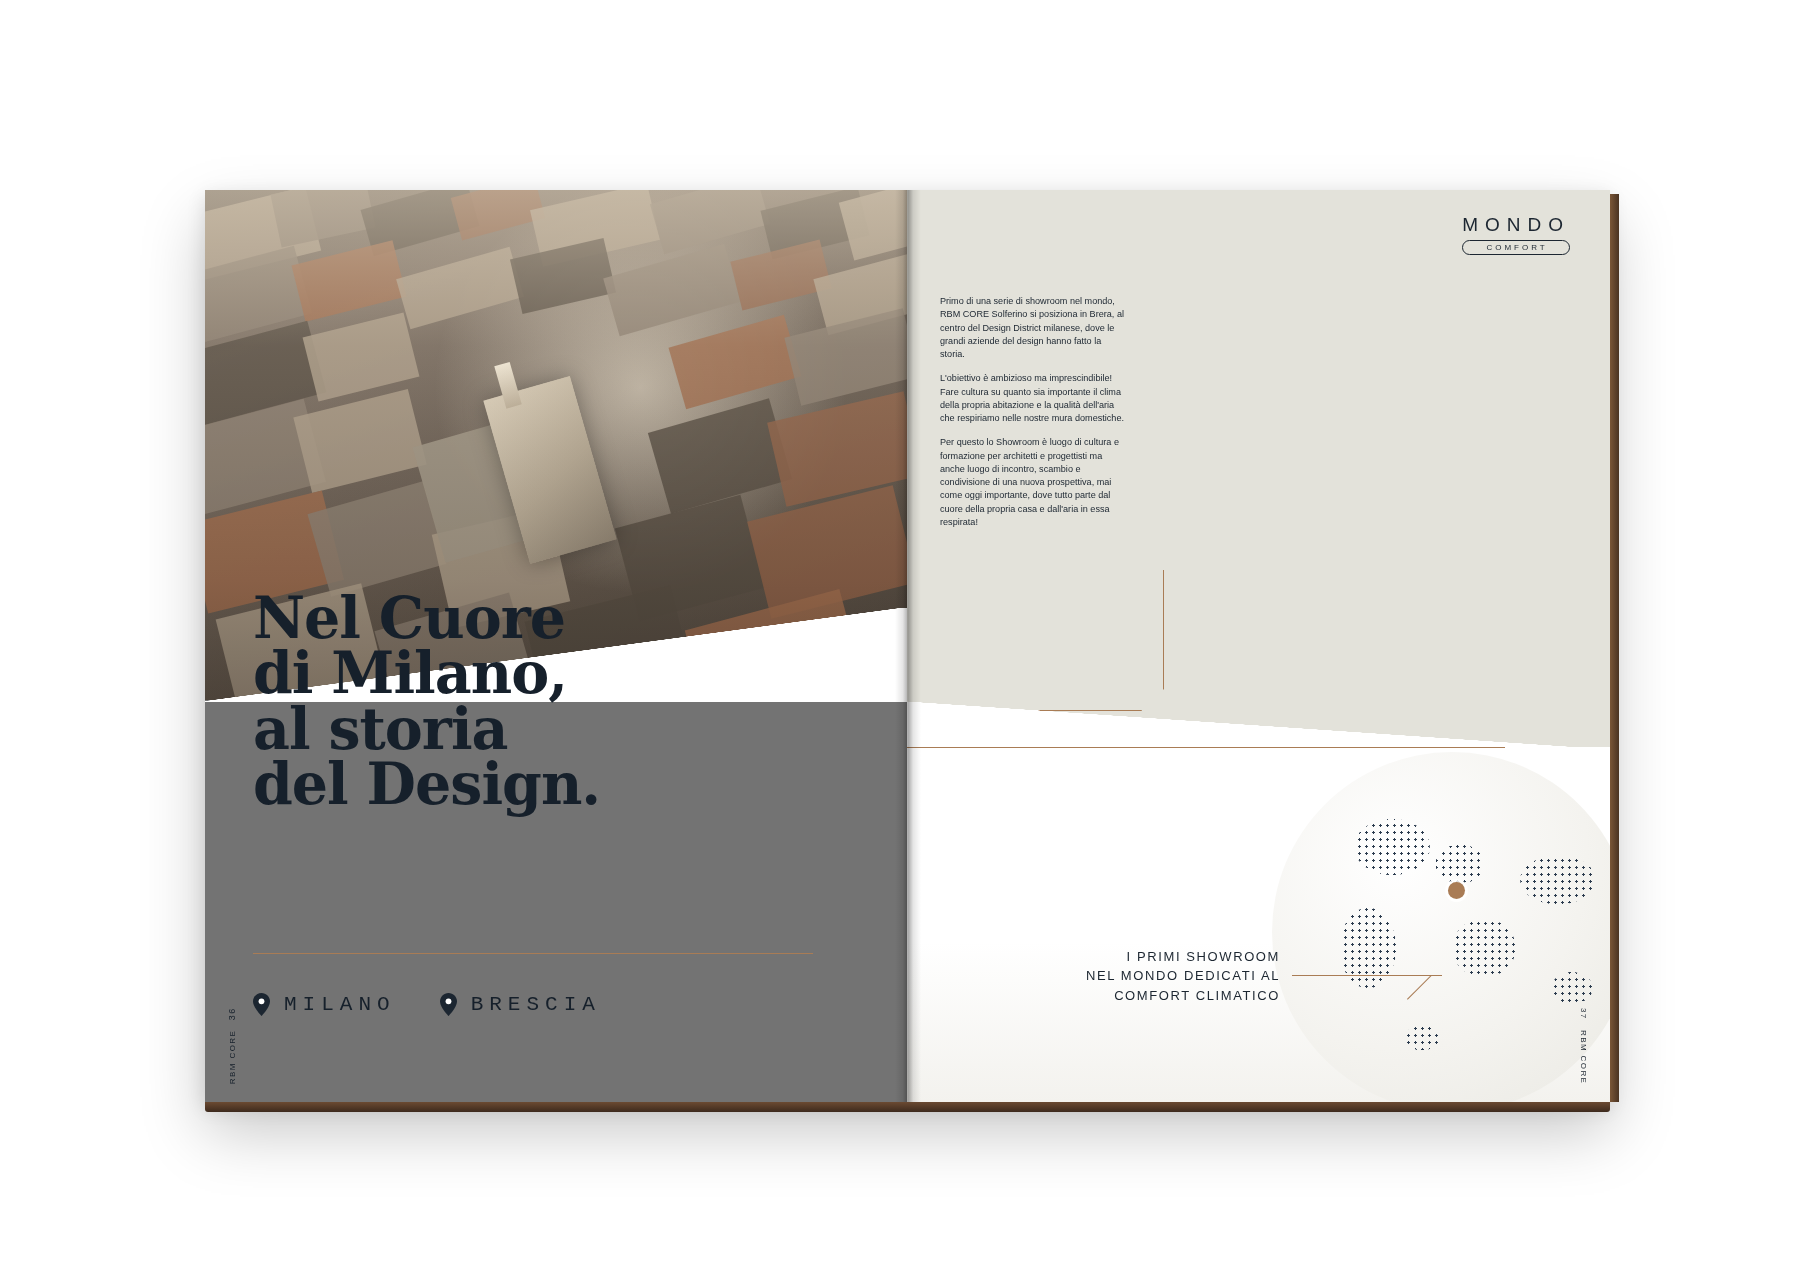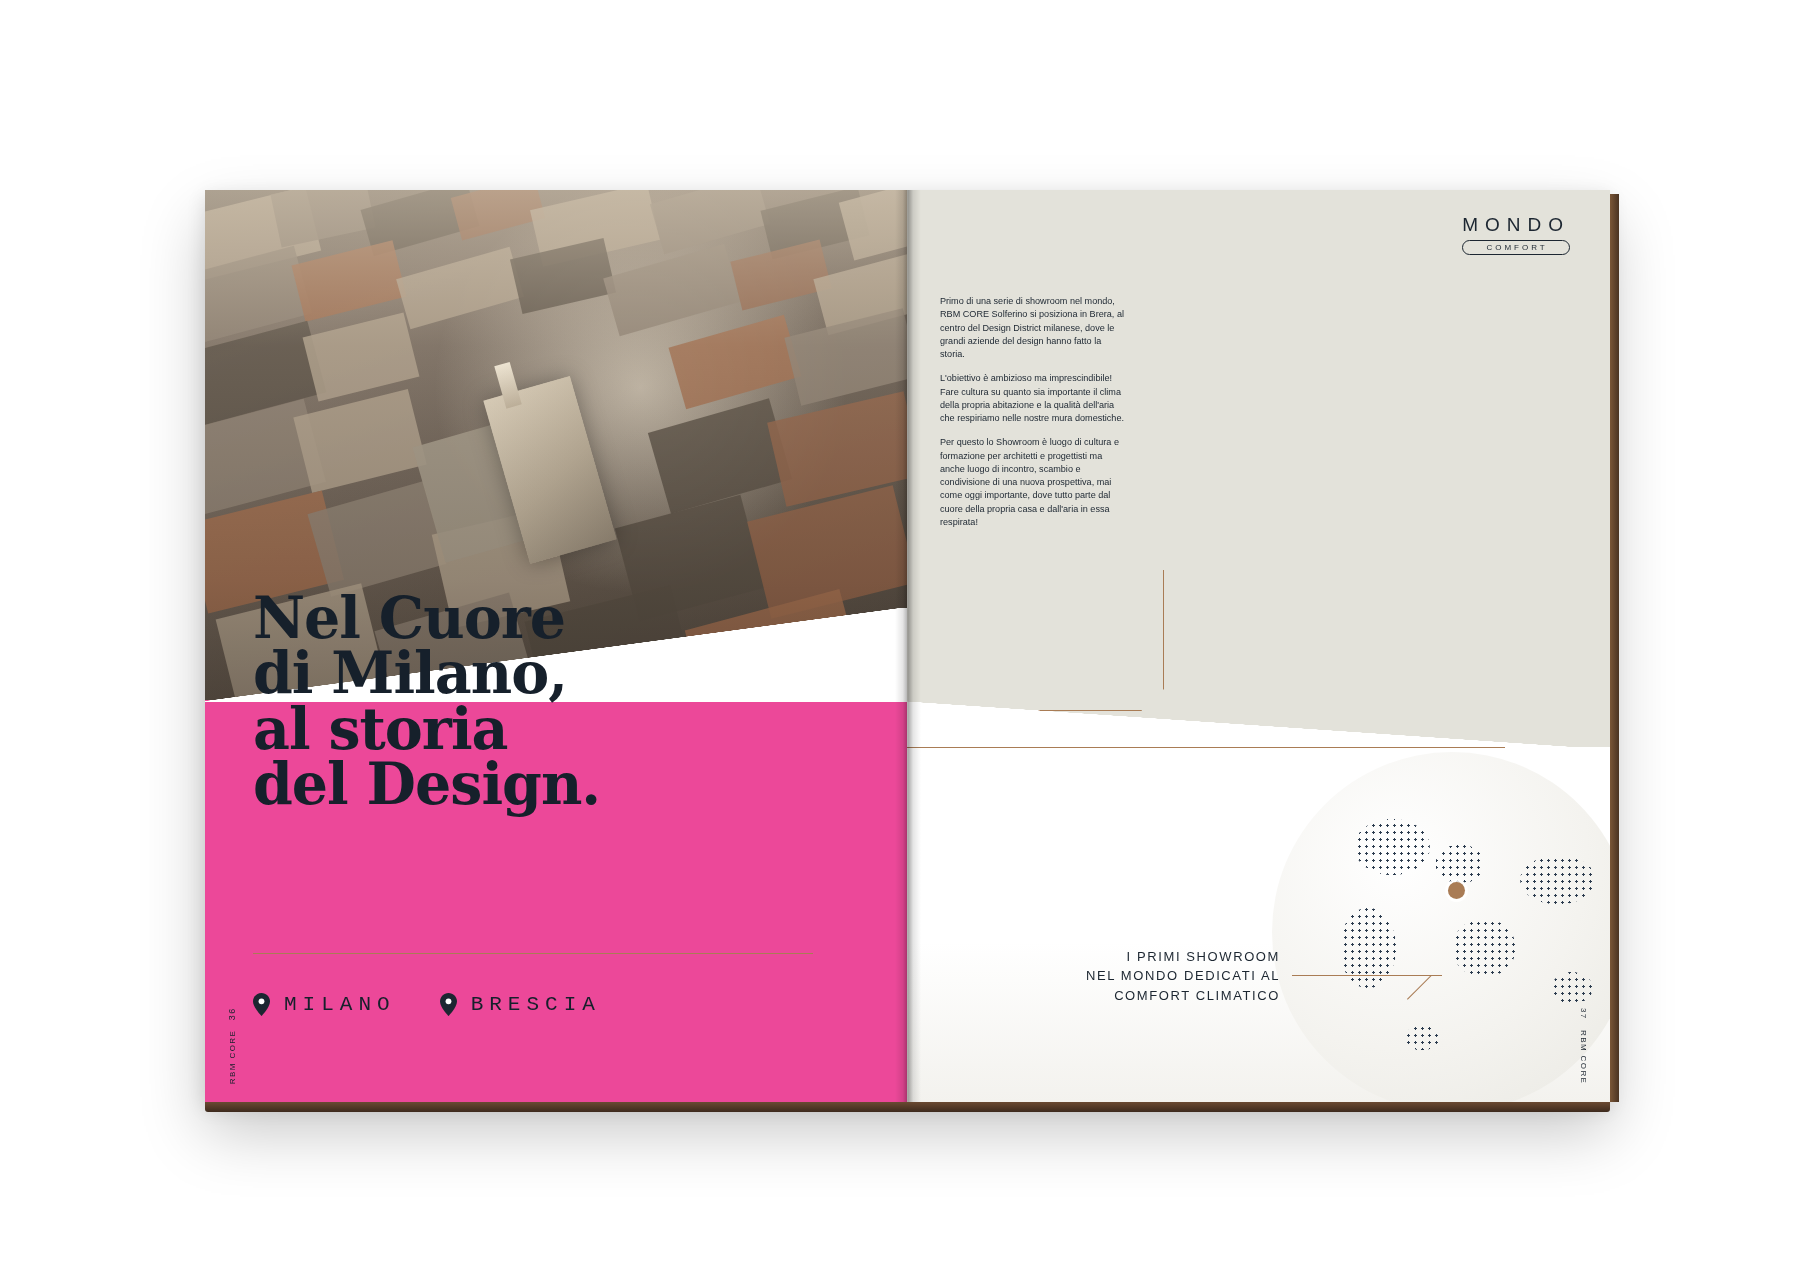--- a/index.html
+++ b/index.html
@@ -72,21 +72,21 @@
     position:absolute;left:222px;top:240px;width:110px;height:120px;
     background:#9d9383;transform:rotate(-16deg);opacity:.9;
   }
   #haze{
     position:absolute;left:0;top:0;width:100%;height:100%;
     background:linear-gradient(to bottom, rgba(226,214,193,.55) 0%, rgba(226,214,193,.12) 30%, rgba(40,34,28,.10) 75%, rgba(30,25,20,.30) 100%);
   }
   
   #headline-panel{
     position:absolute;left:0;bottom:0;width:702px;height:402px;
-    background:#ec4899;
+    background:#737373;
   }
   #headline-panel:before{   
     content:"";position:absolute;left:0;top:-92px;width:100%;height:94px;
     background:linear-gradient(to bottom right, rgba(255,255,255,0) 49.4%, #ffffff 49.6%);
   }
   #headline{
     position:absolute;left:48px;top:-110px;
     font-family:"DejaVu Serif", serif;
     font-weight:700;
     font-size:57px;

